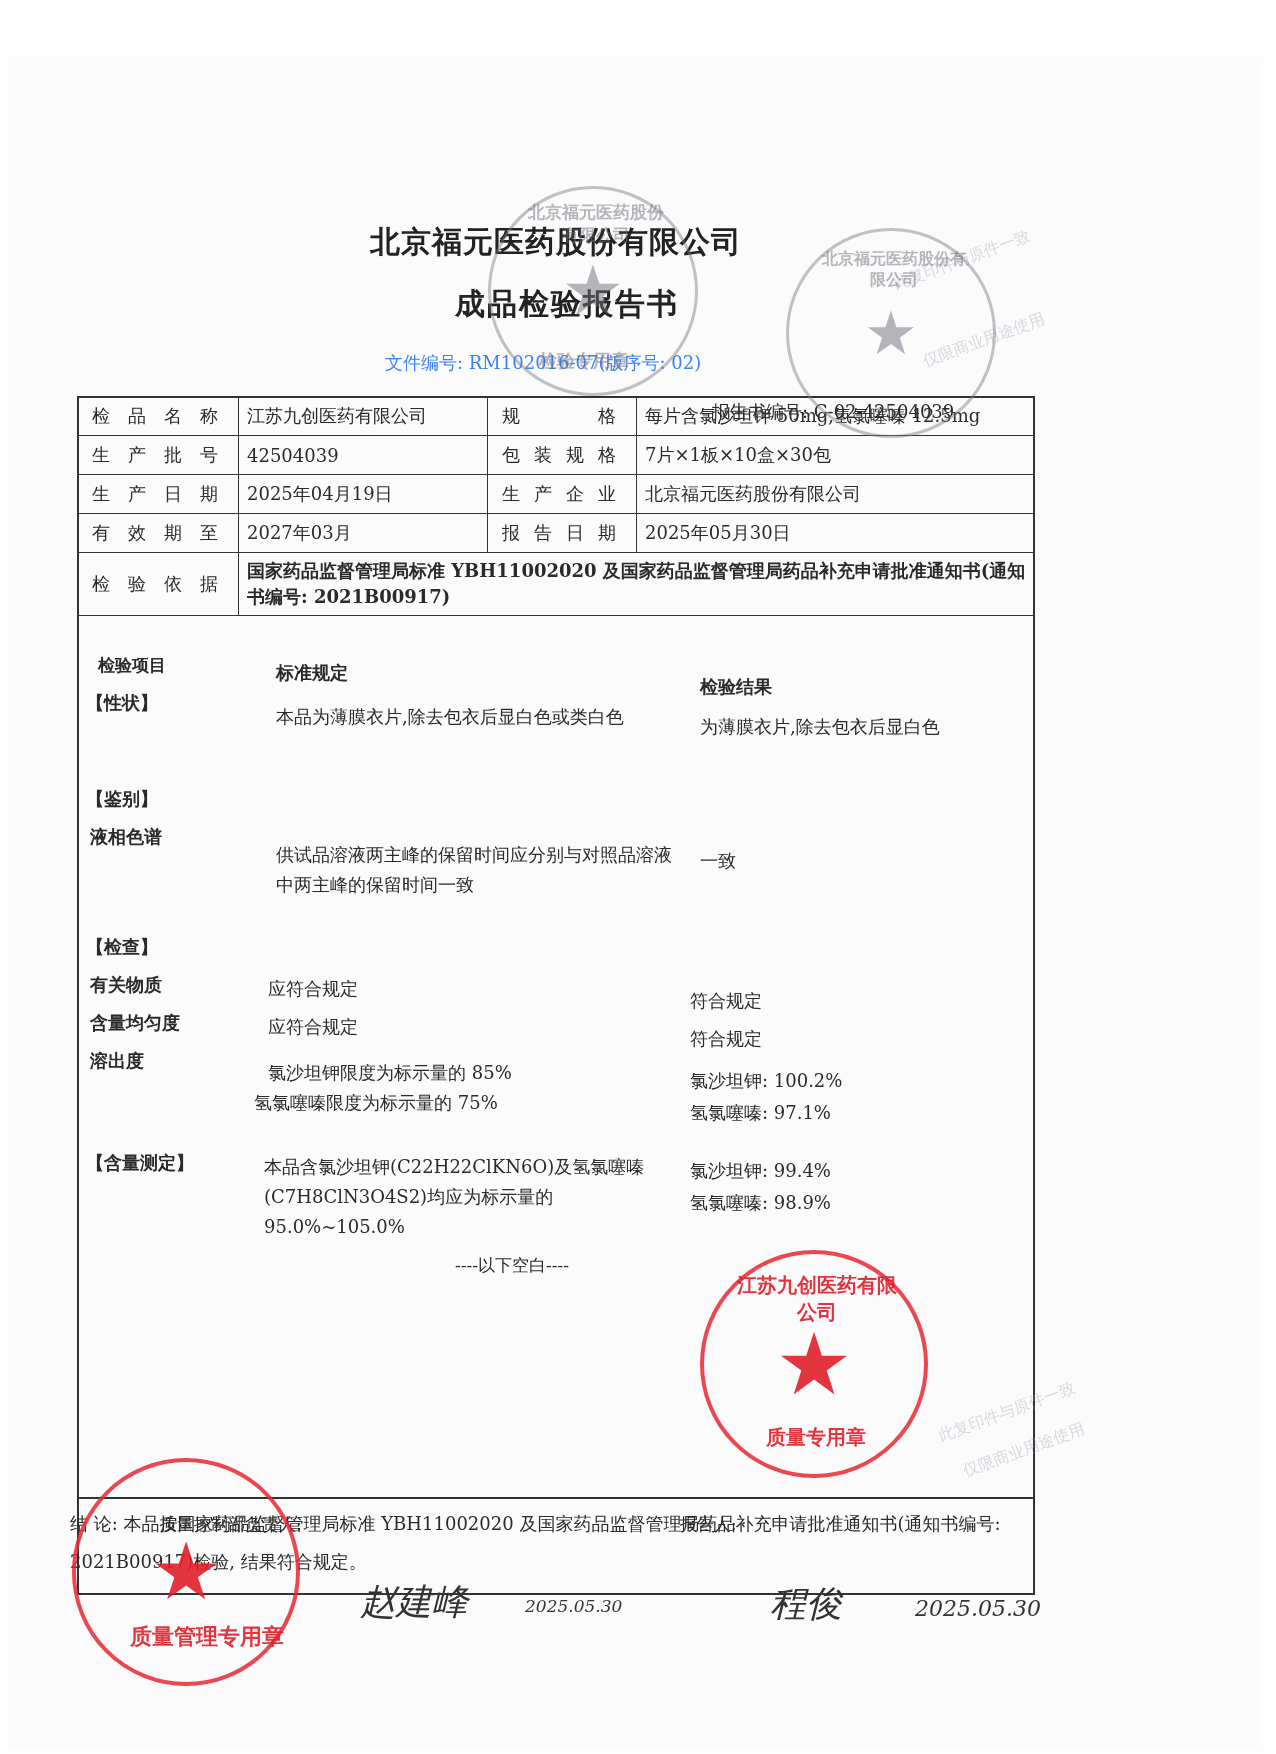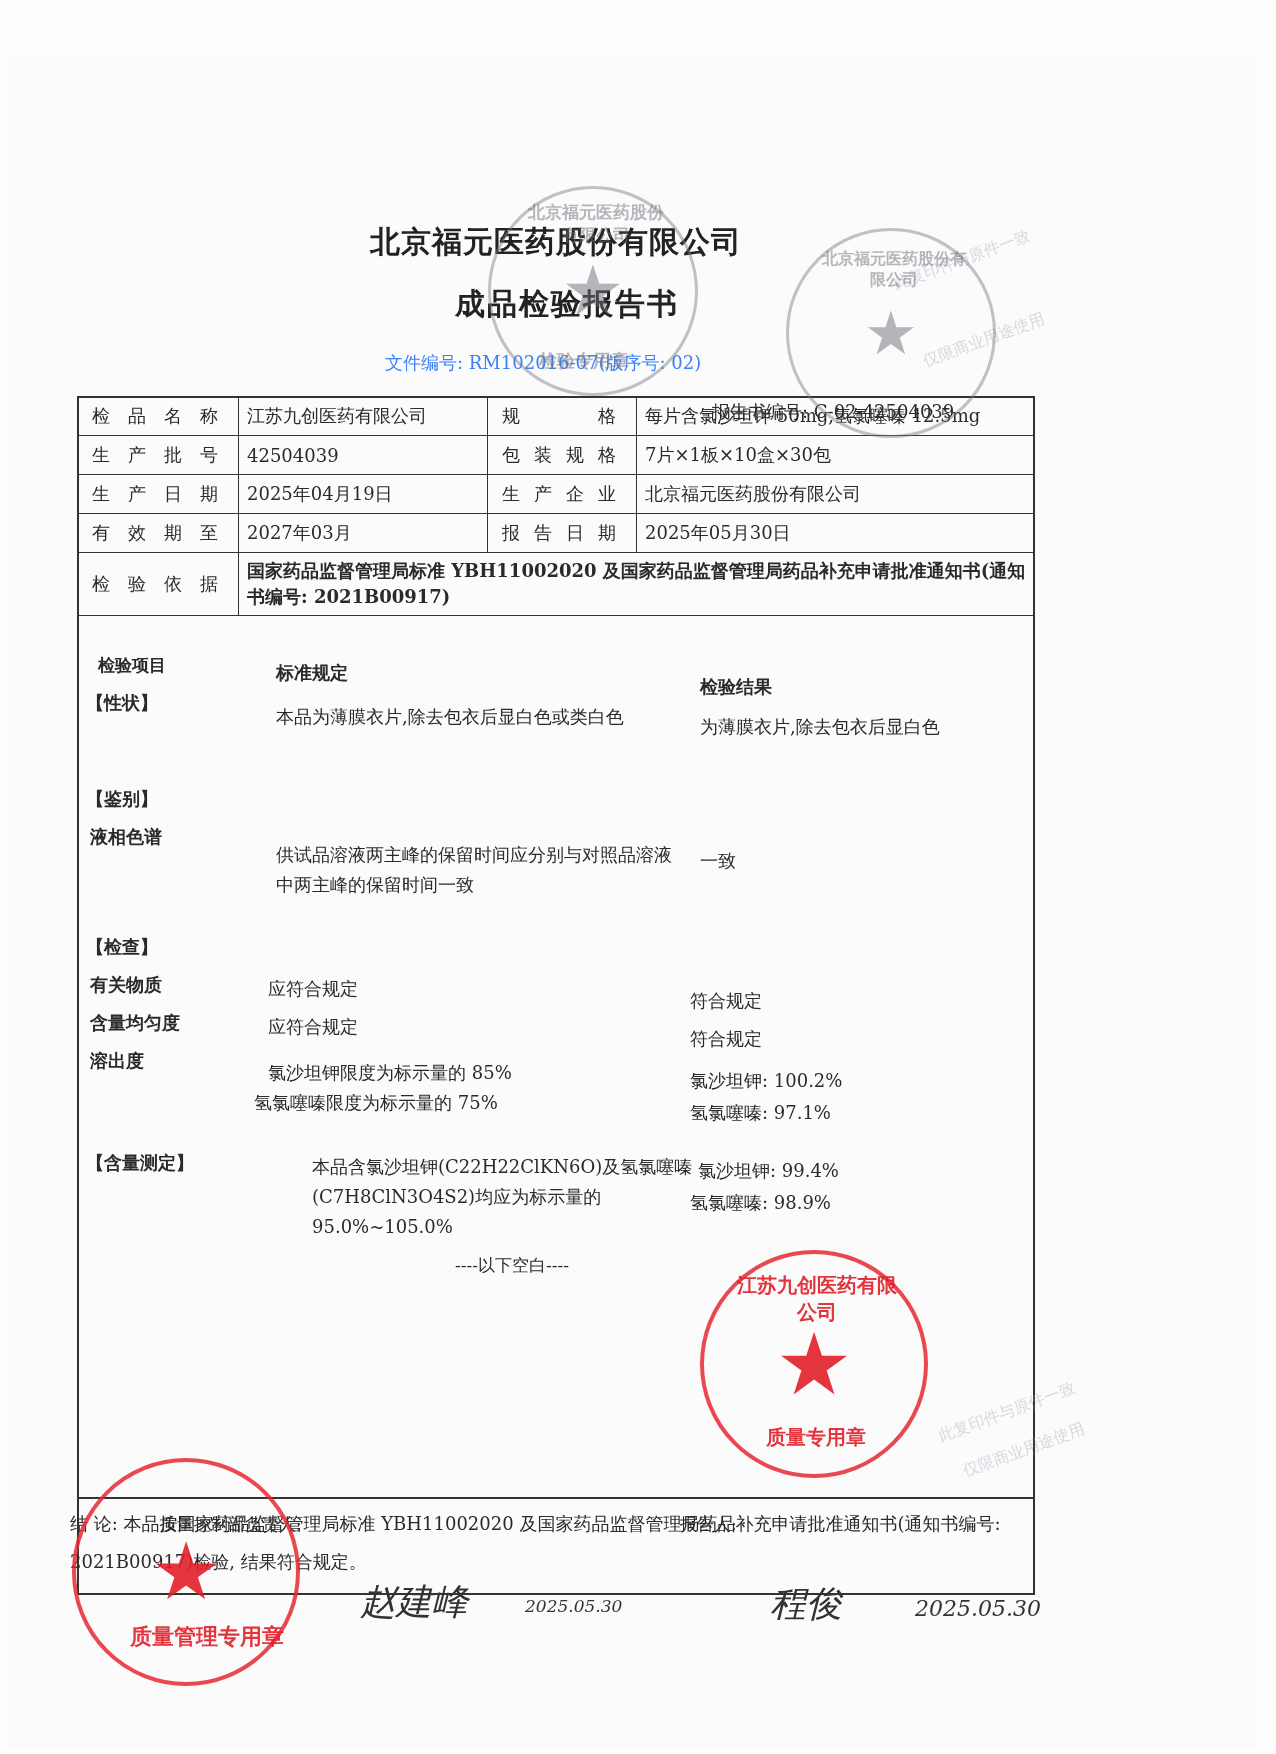--- a/index.html
+++ b/index.html
@@ -114,22 +114,22 @@
 <div class="sec" style="left:268px;top:1012px;">应符合规定</div>
 <div class="sec" style="left:690px;top:1024px;">符合规定</div>
 
 <div class="sec bold" style="left:90px;top:1046px;">溶出度</div>
 <div class="sec" style="left:268px;top:1058px;">氯沙坦钾限度为标示量的 85%</div>
 <div class="sec" style="left:254px;top:1088px;">氢氯噻嗪限度为标示量的 75%</div>
 <div class="sec" style="left:690px;top:1066px;">氯沙坦钾: 100.2%</div>
 <div class="sec" style="left:690px;top:1098px;">氢氯噻嗪: 97.1%</div>
 
 <div class="sec bold" style="left:86px;top:1148px;">【含量测定】</div>
-<div class="sec" style="left:264px;top:1152px;width:410px;margin-left:48px;">本品含氯沙坦钾(C22H22ClKN6O)及氢氯噻嗪(C7H8ClN3O4S2)均应为标示量的 95.0%~105.0%</div>
-<div class="sec" style="left:690px;top:1156px;margin-left:8px;">氯沙坦钾: 99.4%</div>
+<div class="sec" style="left:264px;top:1152px;width:410px;">本品含氯沙坦钾(C22H22ClKN6O)及氢氯噻嗪(C7H8ClN3O4S2)均应为标示量的 95.0%~105.0%</div>
+<div class="sec" style="left:690px;top:1156px;">氯沙坦钾: 99.4%</div>
 <div class="sec" style="left:690px;top:1188px;">氢氯噻嗪: 98.9%</div>
 
 <div class="blank">----以下空白----</div>
 
 <div class="conclusion-line"></div>
 <div class="conclusion">结 论: 本品按国家药品监督管理局标准 YBH11002020 及国家药品监督管理局药品补充申请批准通知书(通知书编号: 2021B00917)检验, 结果符合规定。</div>
 
 <div class="sign" style="left:160px;">质量控制部负责人:</div>
 <div class="sigscript" style="left:360px;top:1578px;font-size:36px;">赵建峰</div>
 <div class="sigscript" style="left:525px;top:1596px;font-size:17px;">2025.05.30</div>

